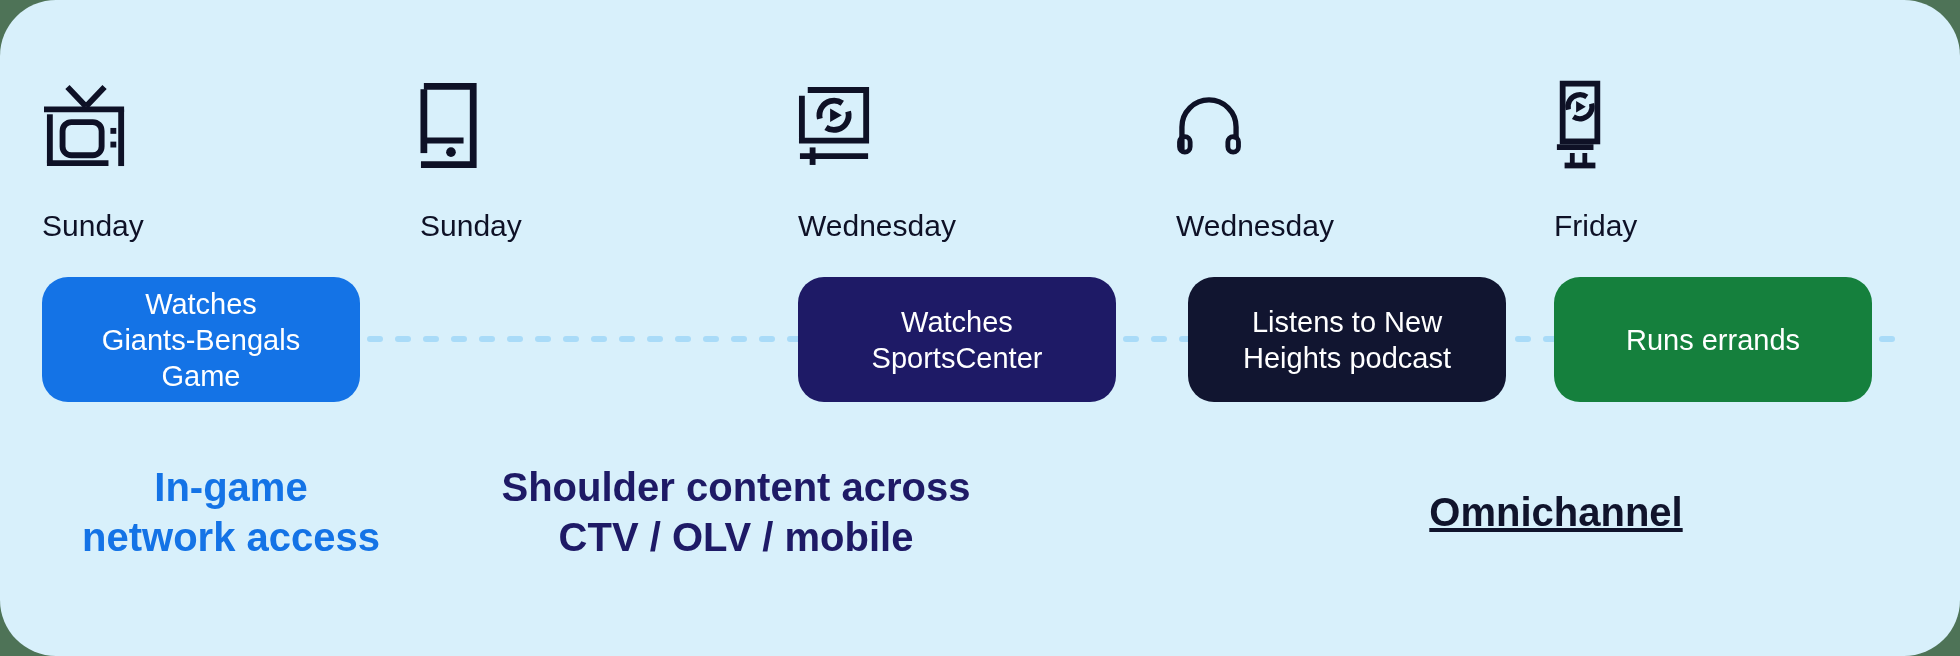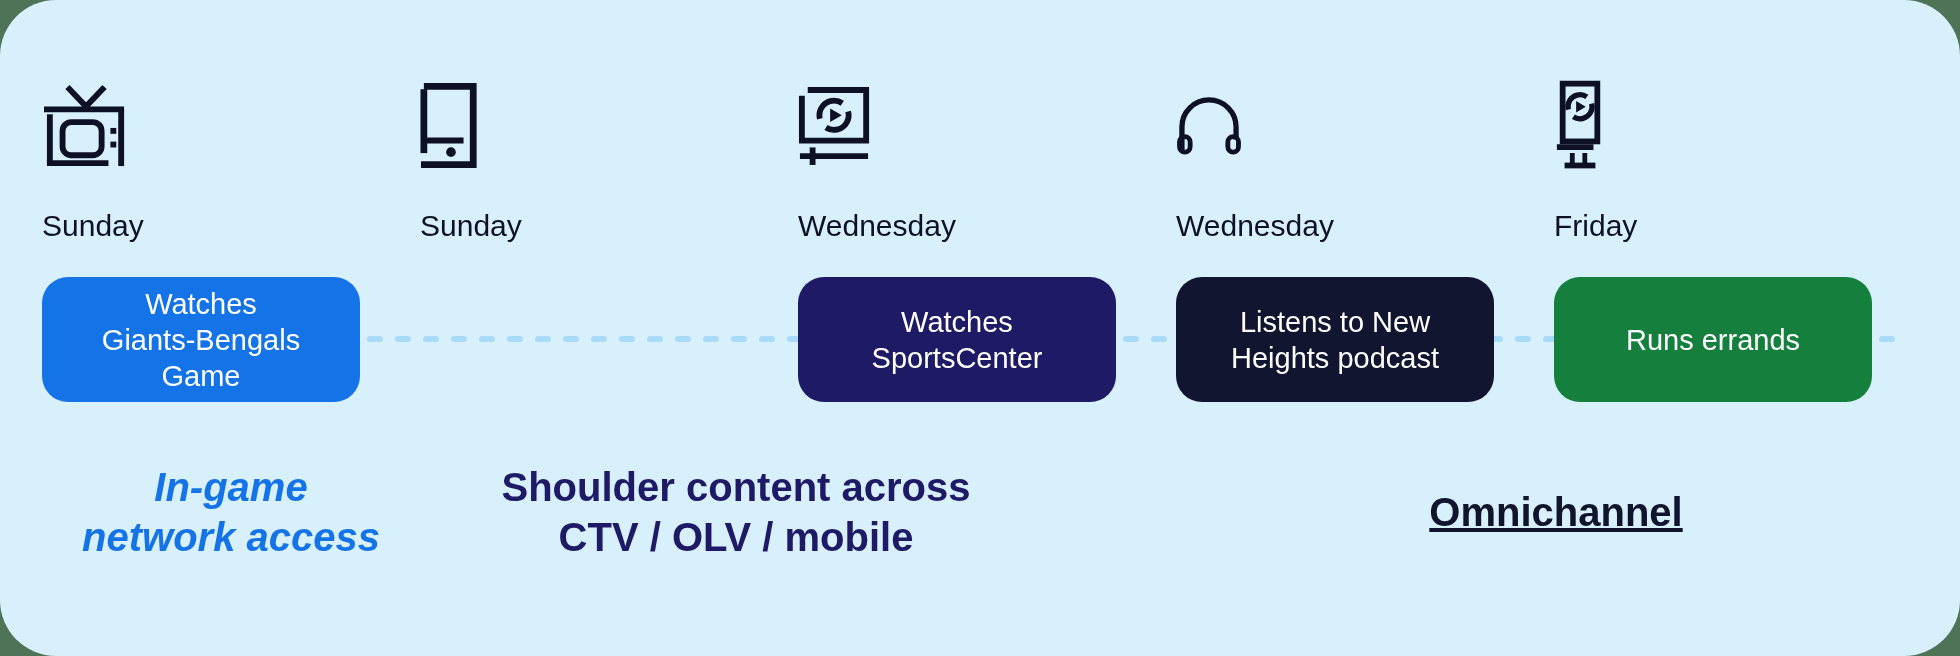--- a/index.html
+++ b/index.html
@@ -46,21 +46,21 @@
     font-size:29px;line-height:36px;font-weight:400;
     white-space:pre-line;
   }
   .phase{
     position:absolute;top:460px;height:104px;
     display:flex;align-items:center;justify-content:center;
     text-align:center;
     font-size:40px;line-height:50px;font-weight:700;
     white-space:pre-line;
   }
-  .phase-0{left:42px;width:378px;font-style:italic;}
+  .phase-0{left:42px;width:378px;}
   .phase-1{left:406px;width:660px;}
   .phase-2{left:1226px;width:660px;text-decoration:underline;}
   .ic{stroke:#0E1126;fill:none;}
 </style>
 </head>
 <body>
 
 <div class="panel">
 
   <svg class="connector" width="1812" height="8">
@@ -117,21 +117,21 @@
 
     <div class="col">
       <div class="icon-box">
         <svg width="66" height="58" viewBox="0 0 68 60">
           <path class="ic" stroke-width="5.5" d="M6,57 V31 a28,28 0 0 1 56,0 V44"></path>
           <rect class="ic" stroke-width="5" x="3.5" y="41" width="11" height="16" rx="5.5"></rect>
           <rect class="ic" stroke-width="5" x="53.5" y="41" width="11" height="16" rx="5.5"></rect>
         </svg>
       </div>
       <div class="day">Wednesday</div>
-      <div class="pill" style="background-color: rgb(17, 21, 48);">Listens to New
+      <div class="pill" style="background-color: rgb(17, 21, 48); margin-left: 12px;">Listens to New
 Heights podcast</div>
     </div>
 
     <div class="col">
       <div class="icon-box">
         <svg width="52" height="92" viewBox="0 0 54 94">
           <rect class="ic" stroke-width="6" x="9" y="3" width="36" height="60"></rect>
           <circle class="ic" stroke-width="5.5" cx="27" cy="27" r="12.5" stroke-dasharray="30 9.27" transform="rotate(-15 27 27)"></circle>
           <path d="M23,21 L23,33 L33,27 Z" fill="#0E1126"></path>
           <path class="ic" stroke-width="6" d="M3,69 H41"></path>

